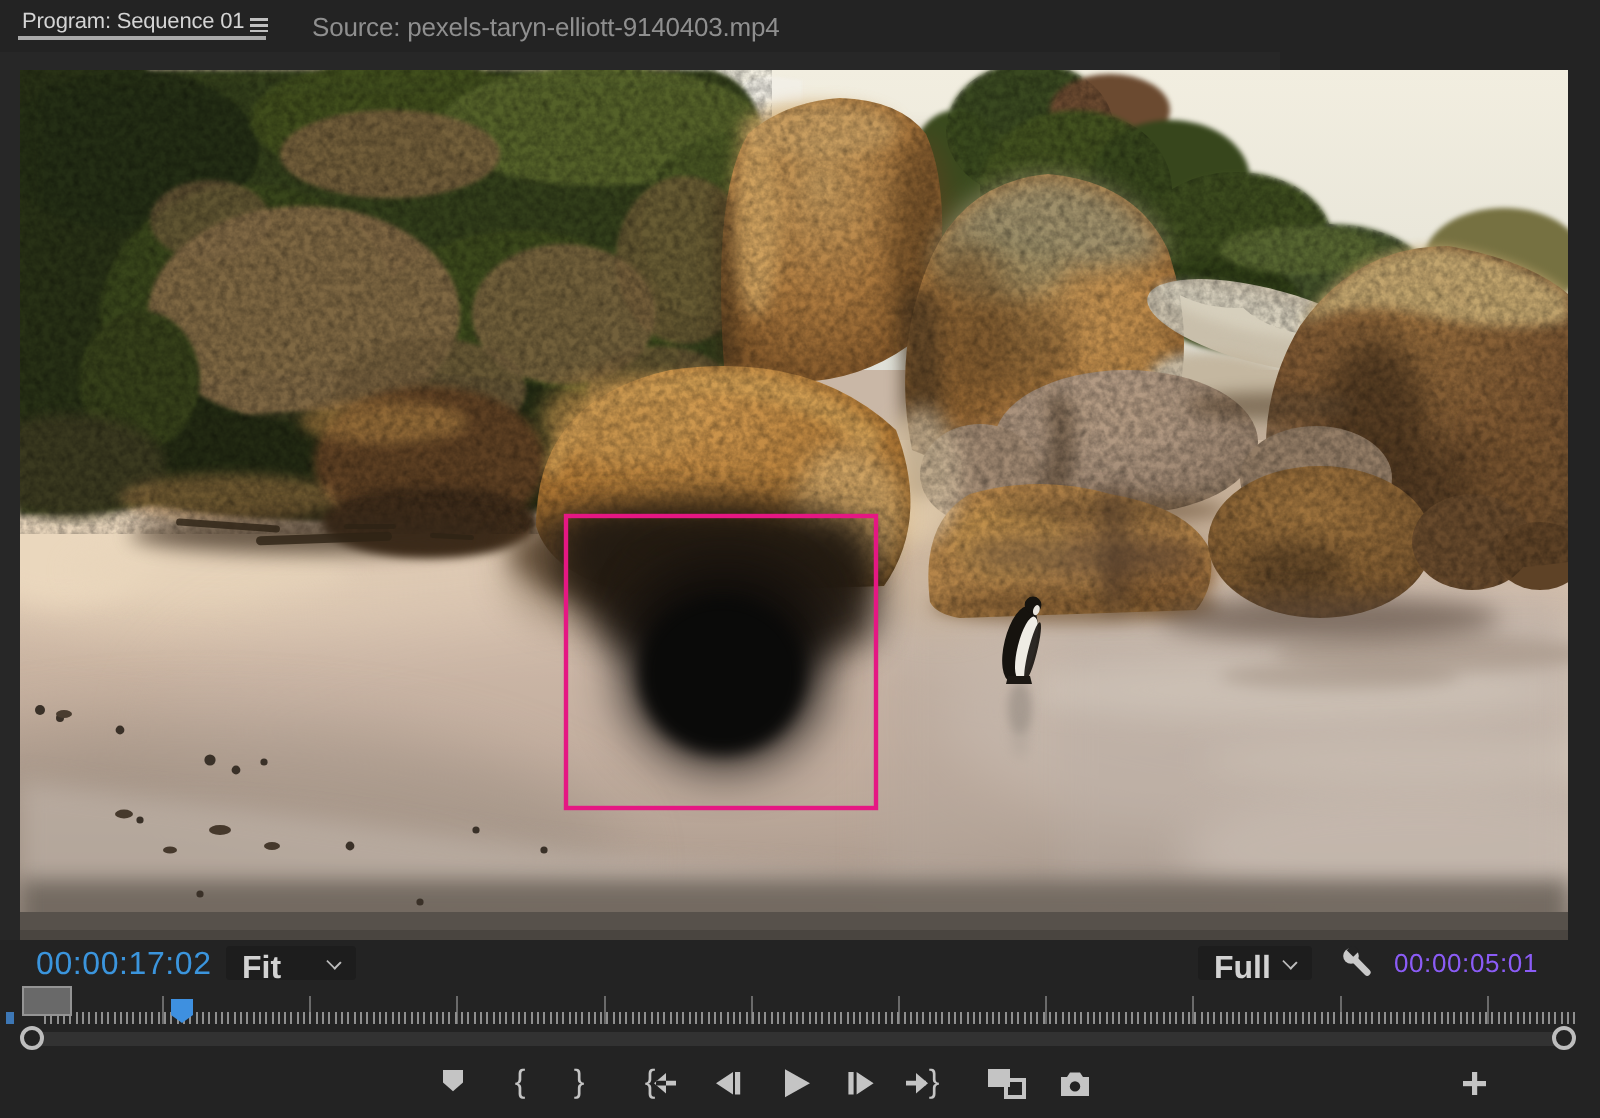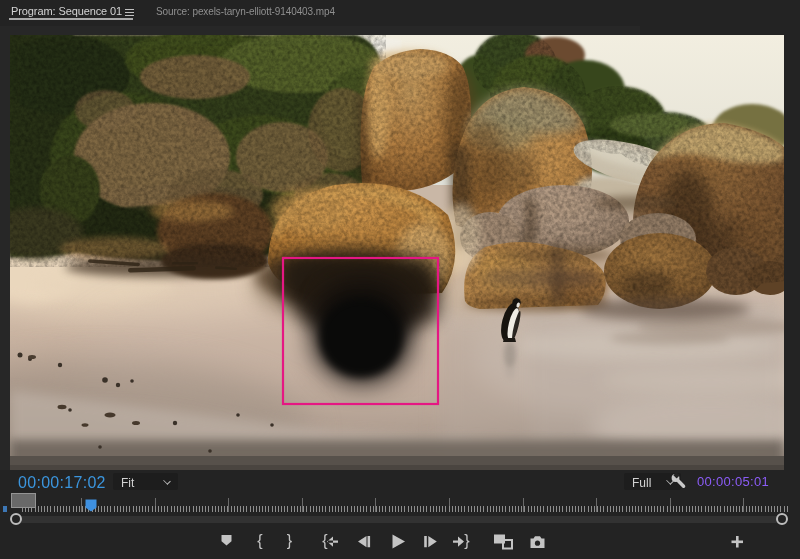--- a/index.html
+++ b/index.html
@@ -3,32 +3,32 @@
 <meta charset="utf-8">
 <style>
   html,body{margin:0;padding:0;background:#232323;width:800px;height:559px;overflow:hidden;
     font-family:"Liberation Sans",sans-serif;}
   #root{position:relative;width:640px;height:559px;background:#272727;}
   .tabbar{position:absolute;left:0;top:0;width:800px;height:26px;background:#232323;}
   .tabtitle{position:absolute;left:11px;top:5px;font-size:11px;color:#d4d4d4;letter-spacing:-0.1px;}
   .menuicon{position:absolute;left:125px;top:8.5px;width:9px;height:7.5px;
     background:repeating-linear-gradient(180deg,#c0c0c0 0 1.4px,transparent 1.4px 3px);}
   .tabunderline{position:absolute;left:9px;top:18px;width:124px;height:1.6px;background:#a9a9a9;}
-  .srctitle{position:absolute;left:156px;top:5.5px;font-size:10px;color:#8f8f8f;letter-spacing:-0.1px;}
+  .srctitle{position:absolute;left:156px;top:5.5px;font-size:13px;color:#8f8f8f;letter-spacing:-0.1px;}
   #video{position:absolute;left:10px;top:35px;width:774px;height:435px;background:#c9b7a6;}
   .controls{position:absolute;left:0;top:470px;width:800px;height:89px;background:#232323;}
   .tc-left{position:absolute;left:18px;top:474px;font-size:16px;color:#3b95dd;letter-spacing:0.3px;}
   .dd{position:absolute;top:473px;height:17px;background:#1d1d1d;border-radius:2px;color:#d2d2d2;
-     font-size:12px;}
+     font-size:16px;font-weight:bold;}
   .dd .lbl{position:absolute;left:8px;top:2.5px;}
   .dd .chev{position:absolute;right:7px;top:4px;width:7px;height:7px;}
   .chev::before{content:"";position:absolute;left:0;top:1px;width:5px;height:5px;
     border-right:1.6px solid #bdbdbd;border-bottom:1.6px solid #bdbdbd;transform:rotate(45deg) scale(1,0.8);}
   #fit{left:113px;width:65px;}
-  #full{left:599px;width:57px;margin-left:25px;}
+  #full{left:599px;width:57px;}
   .tc-right{position:absolute;left:697px;top:474px;font-size:13px;color:#8b5cf6;letter-spacing:0.3px;}
   
   .ruler{position:absolute;left:0;top:492px;width:800px;height:21px;}
   .minorticks{position:absolute;left:22px;top:14px;width:768px;height:6px;
     background:repeating-linear-gradient(90deg,#8e8e8e 0 1px,transparent 1px 3.16px);}
   .majorticks{position:absolute;left:81px;top:6px;width:710px;height:14px;
     background:repeating-linear-gradient(90deg,#6a6a6a 0 1px,transparent 1px 73.6px);}
   .zoombox{position:absolute;left:11px;top:1px;width:23px;height:13px;background:#696969;
     border:1px solid #949494;}
   .bluetick{position:absolute;left:3px;top:14px;width:4px;height:6px;background:#3d77b5;}

